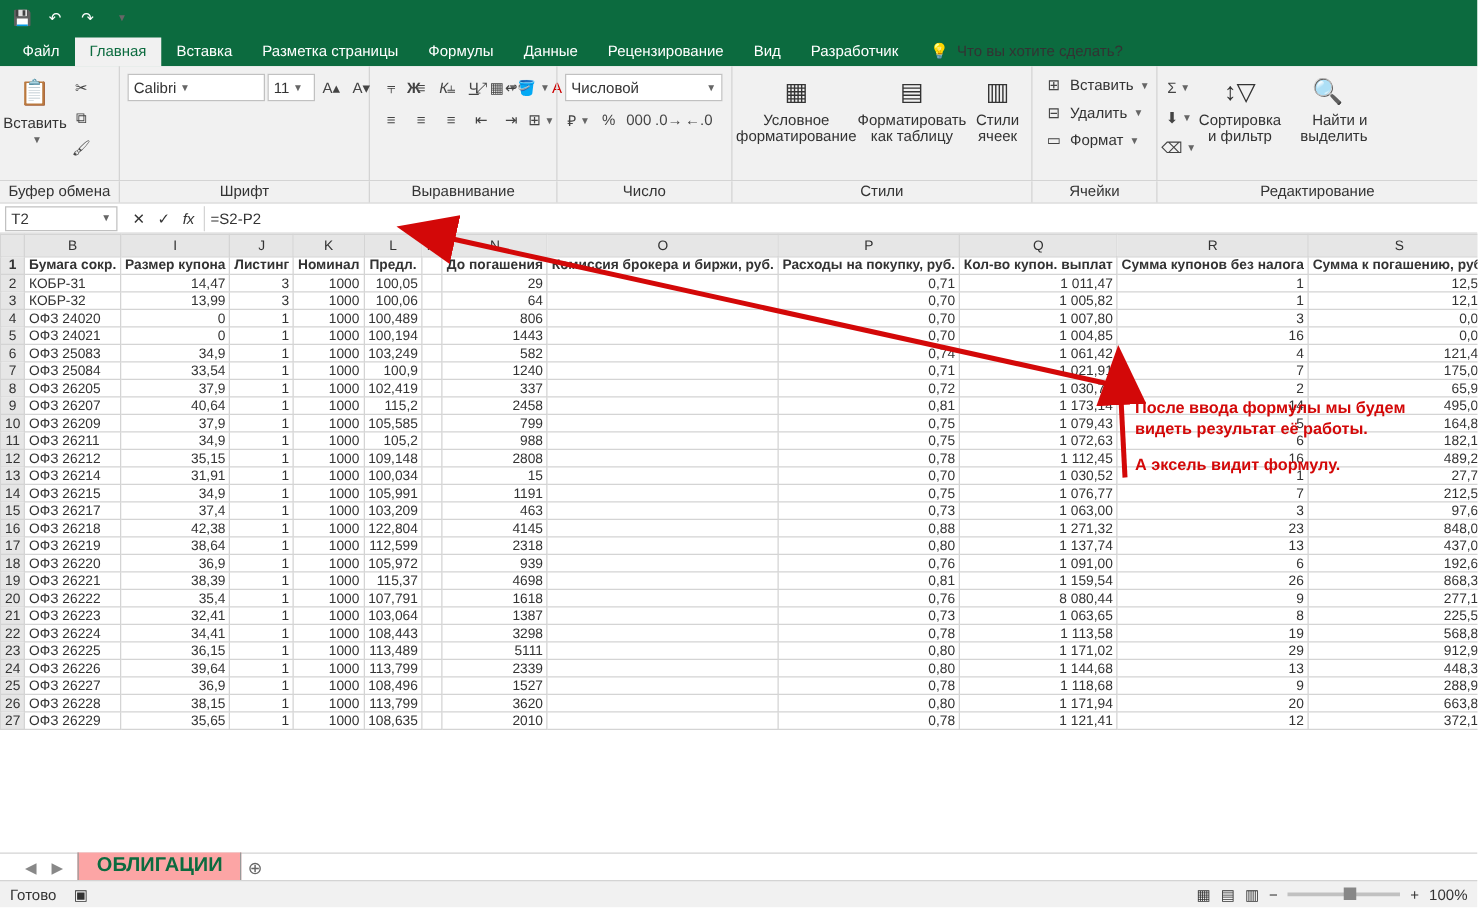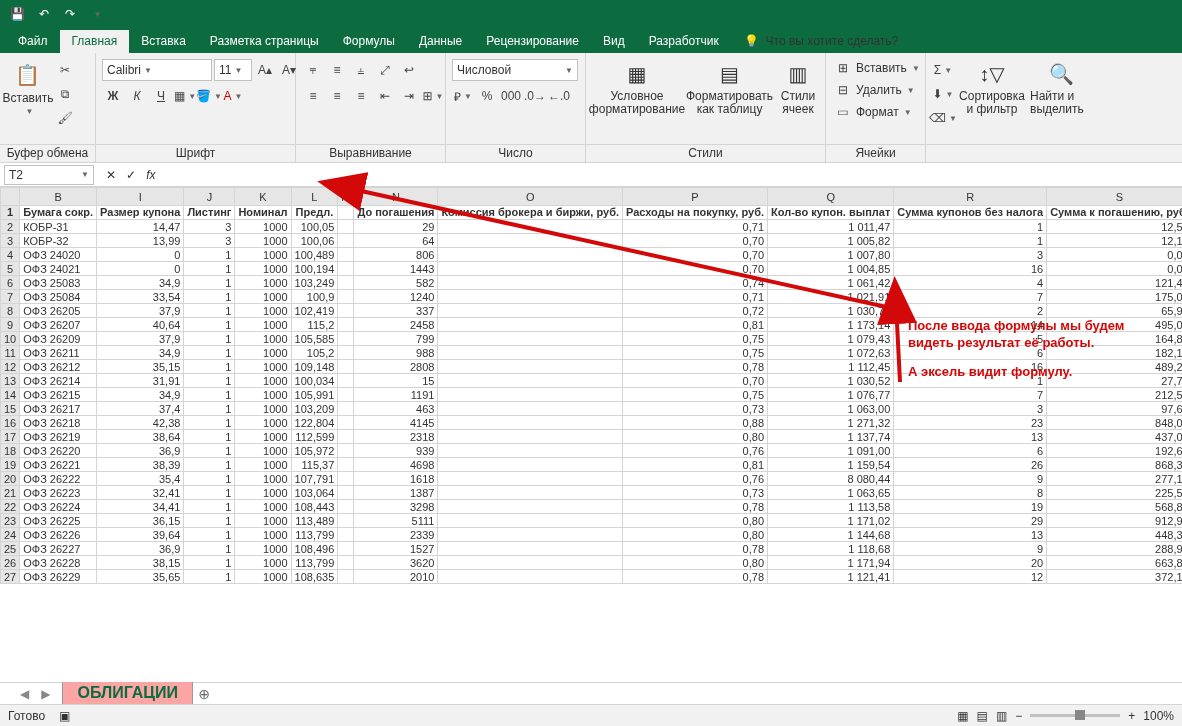--- a/index.html
+++ b/index.html
@@ -85,21 +85,21 @@
         <span class="triangle">▼</span>
       </div>
       <div style="display:flex;flex-direction:column;gap:2px;margin-top:4px">
         <div class="sm-btn">✂</div>
         <div class="sm-btn">⧉</div>
         <div class="sm-btn">🖌</div>
       </div>
     </div>
   </div>
   <div class="group" style="width:200px">
-    <div class="group-body" style="flex-direction:column;gap:4px;padding-top:4px">
+    <div class="group-body" style="flex-direction:row;gap:20px;padding-top:4px">
       <div class="row-btns">
         <div class="combo" style="width:110px">
             <span>Calibri</span>
             <span class="triangle">▼</span>
           </div>
         <div class="combo" style="width:38px">
             <span>11</span>
             <span class="triangle">▼</span>
           </div>
         <div class="sm-btn">A▴</div>
@@ -190,45 +190,49 @@
         <div class="sm-btn">Σ<span class="triangle">▼</span></div>
         <div class="sm-btn">⬇<span class="triangle">▼</span></div>
         <div class="sm-btn">⌫<span class="triangle">▼</span></div>
       </div>
       <div class="big-btn" style="width:68px">
           <div class="ic">↕▽</div>
           <span style="text-align:center;line-height:1.1">Сортировка и фильтр</span>
         </div>
       <div class="big-btn" style="width:64px">
           <div class="ic">🔍</div>
-          <span style="text-align:left;line-height:1.1">Найти и выделить</span>
+          <span style="text-align:right;line-height:1.1">Найти и выделить</span>
         </div>
     </div>
   </div>
 </div>
 
 <div class="section-label">
   <span style="width:96px">Буфер обмена</span>
   <span style="width:200px">Шрифт</span>
   <span style="width:150px">Выравнивание</span>
   <span style="width:140px">Число</span>
   <span style="width:240px">Стили</span>
   <span style="width:100px">Ячейки</span>
+  <span style="flex:1;border:none">Редактирование</span>
 </div>
 
 <div class="name-box-row">
   <div class="name-box">
       <span>T2</span>
       <span class="triangle">▼</span>
     </div>
   <div class="fx-btns">
     <span>✕</span>
     <span>✓</span>
     <span style="font-style:italic">fx</span>
   </div>
+  <div class="formula-bar">
+      <span>=S2-P2</span>
+    </div>
 </div>
 
 <div class="sheet">
   <table class="grid" id="grid">
       <colgroup>
         <col style="width:20px">
         <col style="width:92px">
         <col style="width:44px">
         <col style="width:44px">
         <col style="width:50px">

